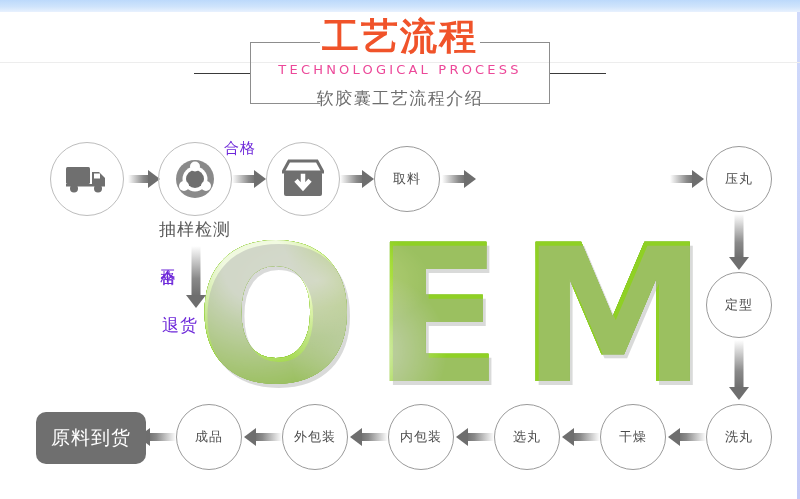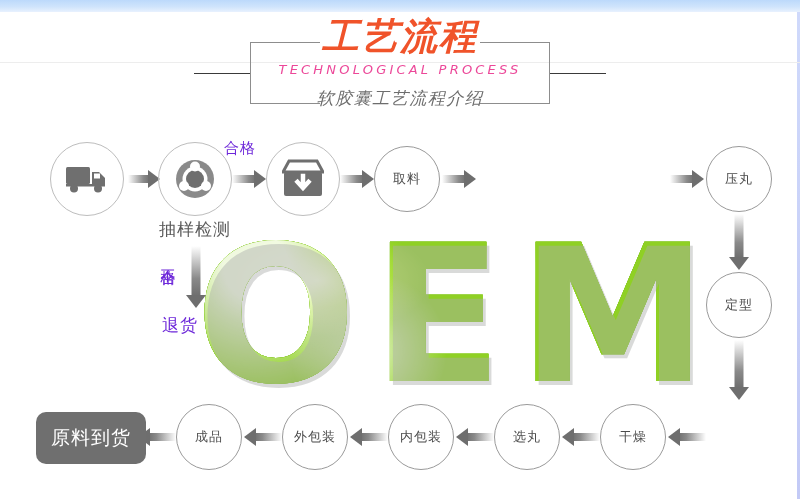--- a/index.html
+++ b/index.html
@@ -12,21 +12,21 @@
   #stage{position:absolute;inset:0;width:800px;height:499px;overflow:hidden;background:#fff;}
 
   
   .top-band{position:absolute;left:0;top:0;width:800px;height:12px;
     background:linear-gradient(180deg,#bcd9fb 0%,#cfe4fc 55%,#e8f1fe 100%);}
   .right-rule{position:absolute;right:0;top:12px;width:3px;height:487px;
     background:linear-gradient(180deg,#cfd9fb,#c3caf6);}
   .faint-hline{position:absolute;left:0;top:62px;width:800px;height:1px;background:#ededed;}
 
   
-  .header{position:absolute;left:0;top:16px;width:736px;height:100px;font-style:italic;}
+  .header{position:absolute;left:0;top:16px;width:736px;height:100px;}
   .hd-title{position:absolute;left:0;top:0;width:800px;text-align:center;
     font-size:37px;line-height:42px;font-weight:bold;color:#f0532a;letter-spacing:2px;
     font-family:"DejaVu Sans","Liberation Sans",sans-serif;}
   .hd-sub-en{position:absolute;left:0;top:45px;width:800px;text-align:center;
     font-size:13px;line-height:18px;color:#ec4899;letter-spacing:3.2px;}
   .hd-sub-cn{position:absolute;left:0;top:70px;width:800px;text-align:center;
     font-size:17px;line-height:24px;color:#6d6d6d;letter-spacing:1.5px;}
 
   
   .brk{position:absolute;top:26px;width:70px;height:62px;}
@@ -203,20 +203,21 @@
       <div class="head"></div>
   </div>
 
   <div class="node" style="left:706px;top:272px;width:66px;height:66px;">定型</div>
 
   <div class="arr arr-d" style="left:727px;top:340px;width:24px;height:60px;">
     <div class="shaft" style="height:48px;"></div>
       <div class="head"></div>
   </div>
 
+  <div class="node" style="left:706px;top:404px;width:66px;height:66px;">洗丸</div>
 
   <div class="arr arr-l" style="left:668px;top:426px;width:38px;height:22px;">
     <div class="shaft" style="width:28px;"></div>
       <div class="head"></div>
   </div>
 
   <div class="node" style="left:600px;top:404px;width:66px;height:66px;">干燥</div>
 
   <div class="arr arr-l" style="left:562px;top:426px;width:38px;height:22px;">
     <div class="shaft" style="width:28px;"></div>

